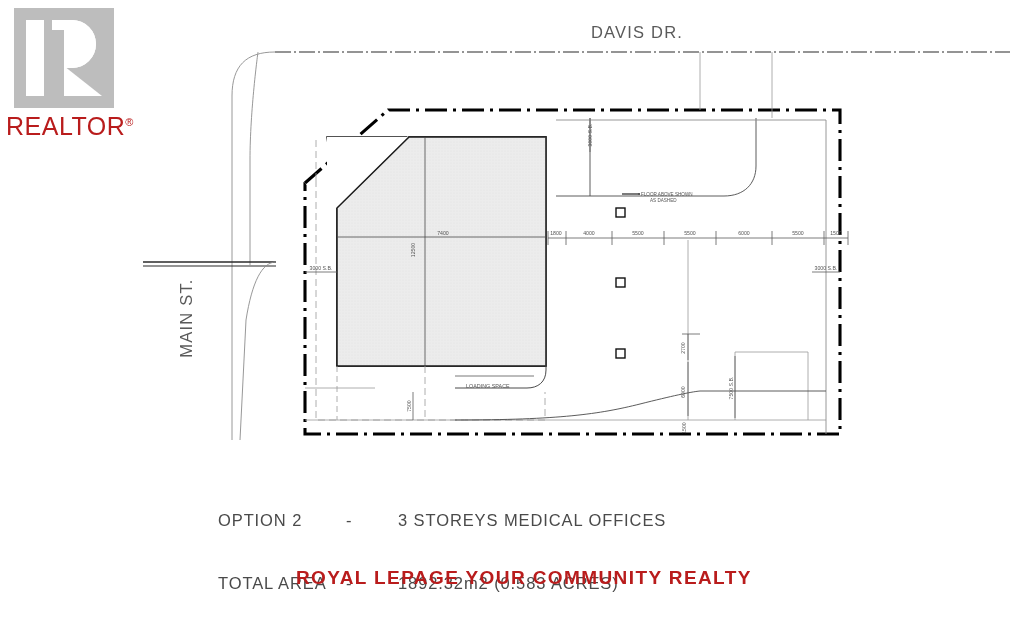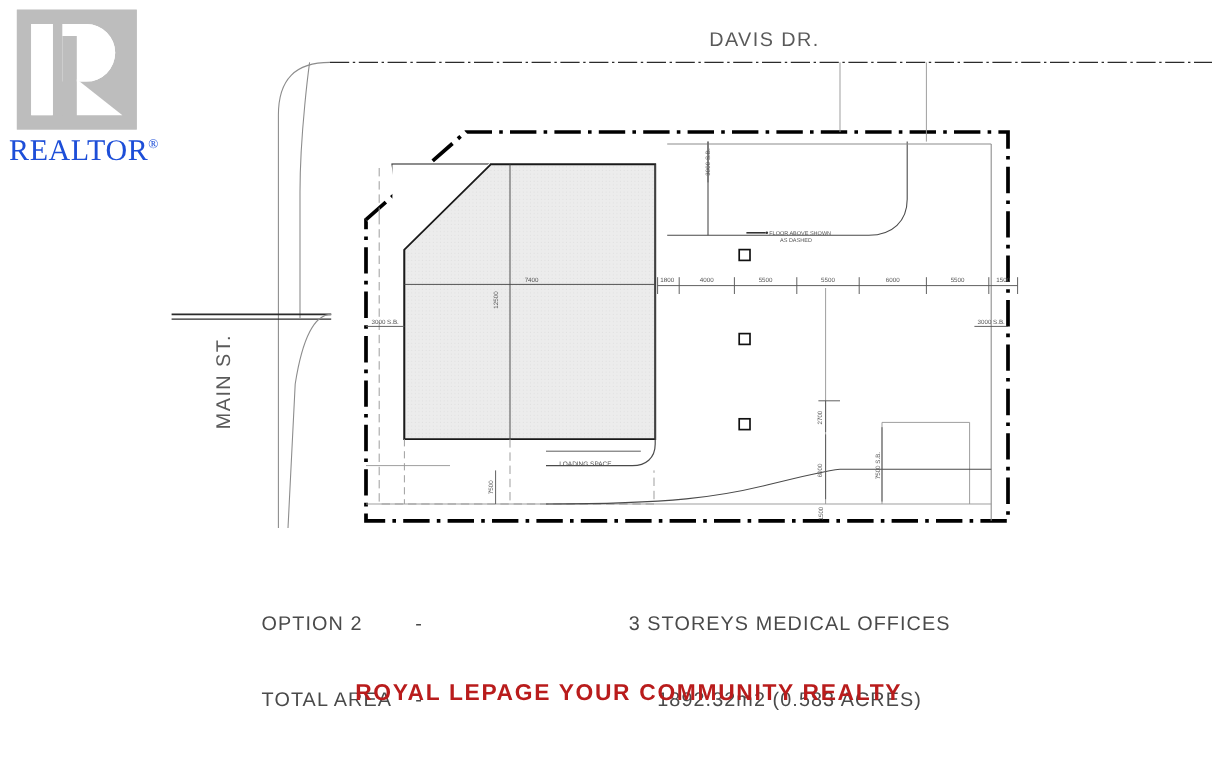--- a/index.html
+++ b/index.html
@@ -15,36 +15,36 @@
   #realtor-wm{
     position:absolute;left:4px;top:4px;width:132px;height:140px;
     opacity:1;pointer-events:none;
   }
   #realtor-wm .rbox{
     position:absolute;left:10px;top:4px;width:100px;height:100px;
     background:#bdbdbd;
   }
   #realtor-wm .rword{
     position:absolute;left:2px;top:108px;width:128px;
-    font-family:Liberation Serif, serif;
-    font-size:25px;letter-spacing:.5px;color:#1d4ed8;font-weight:400;text-align:center;
+    font-family:Liberation Sans, sans-serif;
+    font-size:25px;letter-spacing:.5px;color:#b91c1c;font-weight:400;
   }
   #realtor-wm .rreg{font-size:11px;vertical-align:super;}
 
   
   #legend{
     position:absolute;left:218px;top:468px;width:700px;
     font-family:"Liberation Sans",sans-serif;
     font-size:16.5px;letter-spacing:.9px;color:#4a4a4a;
     line-height:21px;white-space:pre;
   }
   #legend .lrow{display:flex;}
   #legend .lbl{width:128px;flex:0 0 128px;}
   #legend .dsh{width:52px;flex:0 0 52px;}
-  #legend .val{flex:1 1 auto;text-align:center;}
+  #legend .val{flex:1 1 auto;}
 
   
   #lepage-wm{
     position:absolute;left:296px;top:567px;width:420px;height:22px;
     font-family:"Liberation Sans",sans-serif;
     font-size:19px;font-weight:700;letter-spacing:1.4px;
     color:#b91c1c;white-space:nowrap;pointer-events:none;
   }
 
   

